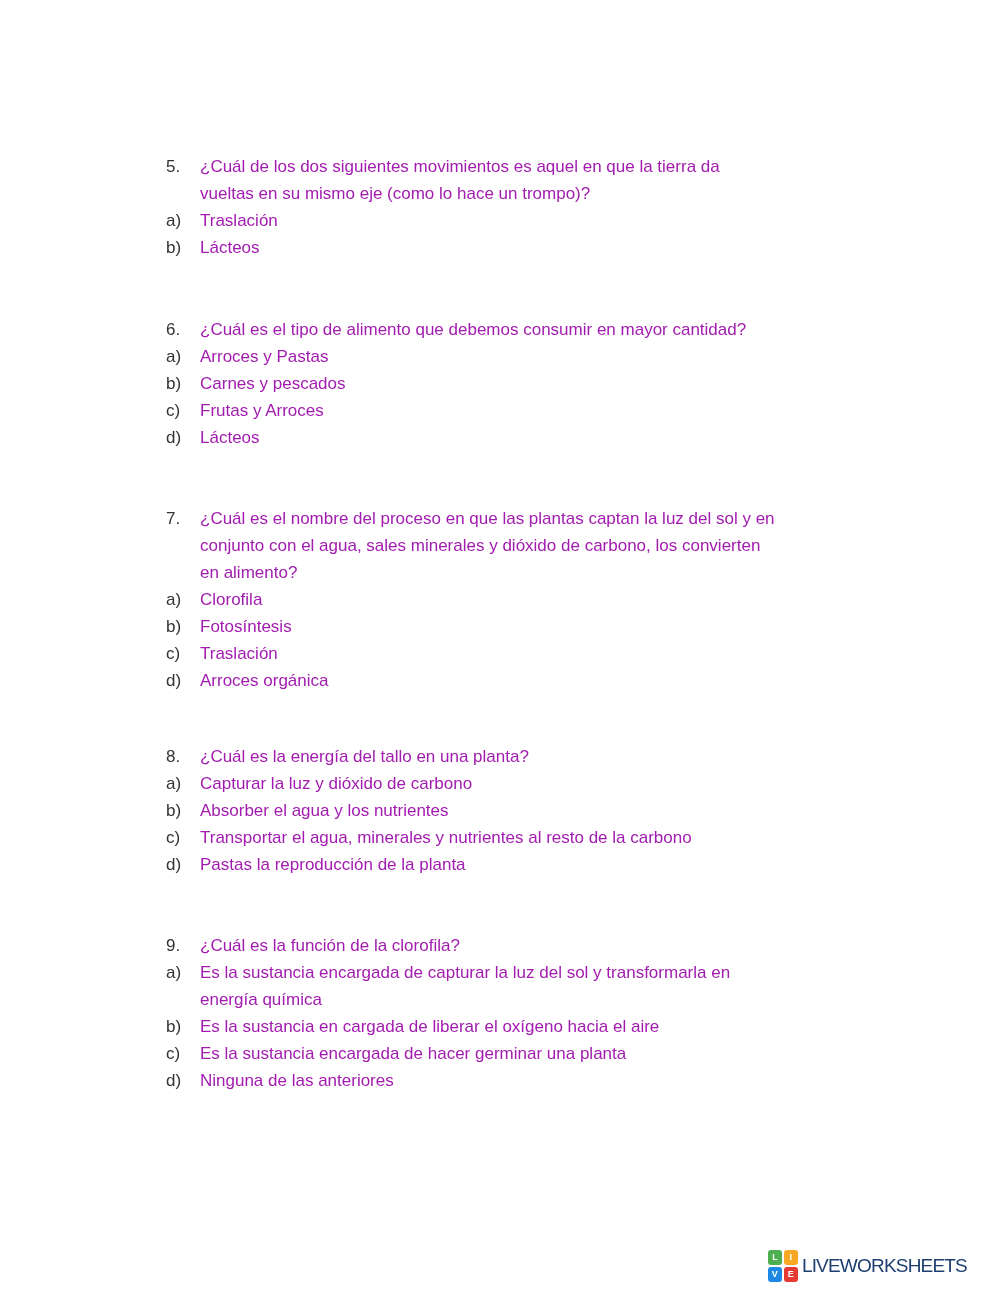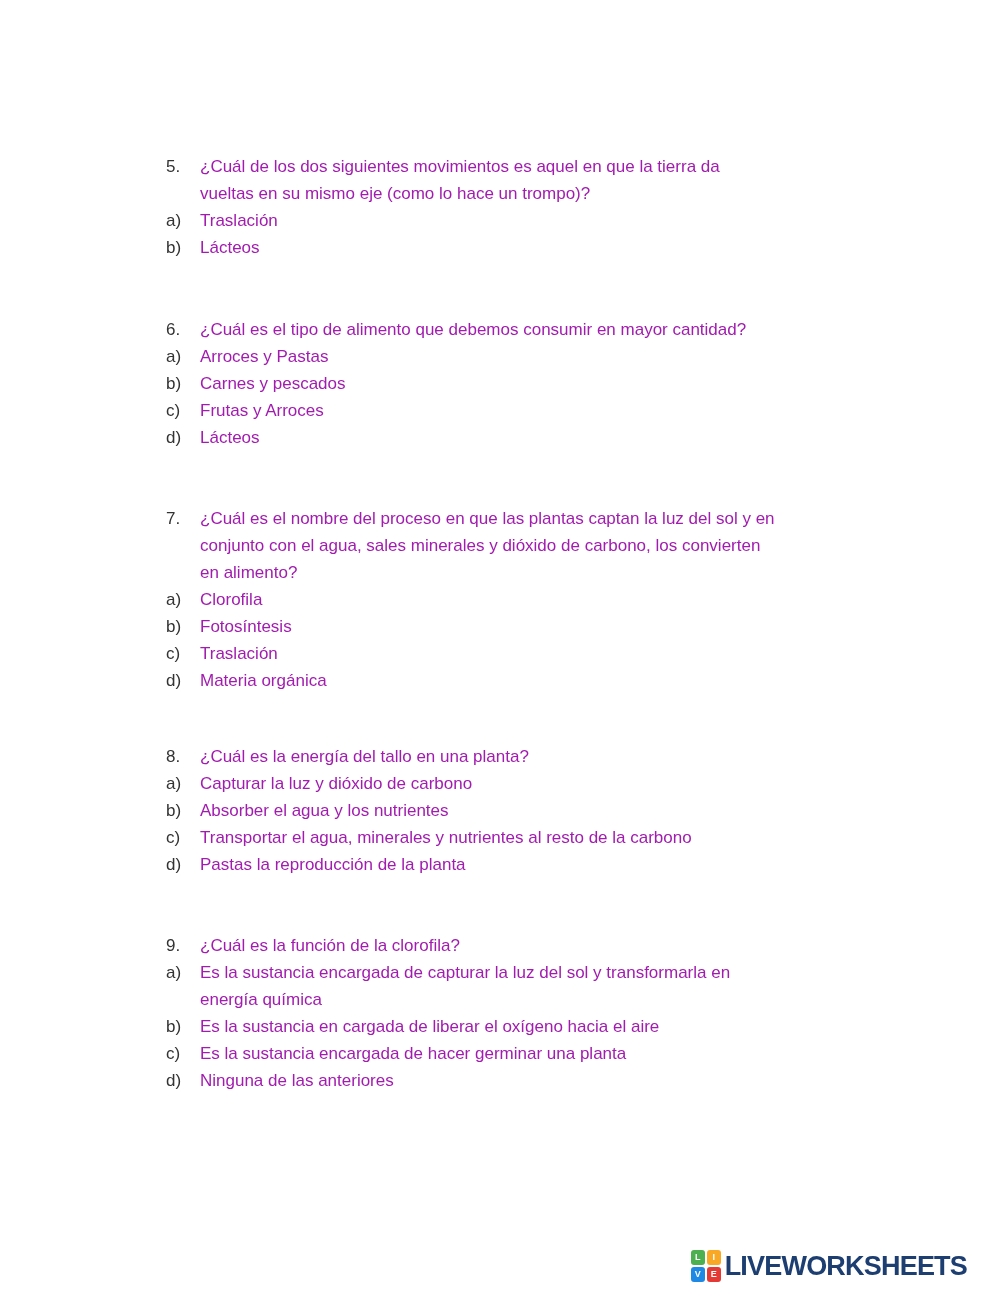--- a/index.html
+++ b/index.html
@@ -58,22 +58,22 @@
     border-radius: 3px;
     color: #ffffff;
     font-size: 9px;
     font-weight: bold;
     display: flex;
     align-items: center;
     justify-content: center;
     line-height: 1;
   }
   .brand {
-    font-size: 27px;
-    font-weight: bold;
+    font-size: 19px;
+    font-weight: normal;
     letter-spacing: -0.8px;
     white-space: nowrap;
   }
 </style>
 </head>
 <body>
 
 <div class="doc">
   <div id="questions-root">
       <div class="question-block" style="top: 153px;">
@@ -127,21 +127,21 @@
         <div class="row">
           <div class="marker">b)</div>
           <div class="text">Fotosíntesis</div>
         </div>
         <div class="row">
           <div class="marker">c)</div>
           <div class="text">Traslación</div>
         </div>
         <div class="row">
           <div class="marker">d)</div>
-          <div class="text">Materia orgánica</div>
+          <div class="text">Arroces orgánica</div>
         </div>
       </div>
       <div class="question-block" style="top: 743px;">
         <div class="row">
           <div class="marker">8.</div>
           <div class="text">¿Cuál es la energía del tallo en una planta?</div>
         </div>
         <div class="row">
           <div class="marker">a)</div>
           <div class="text">Capturar la luz y dióxido de carbono</div>

